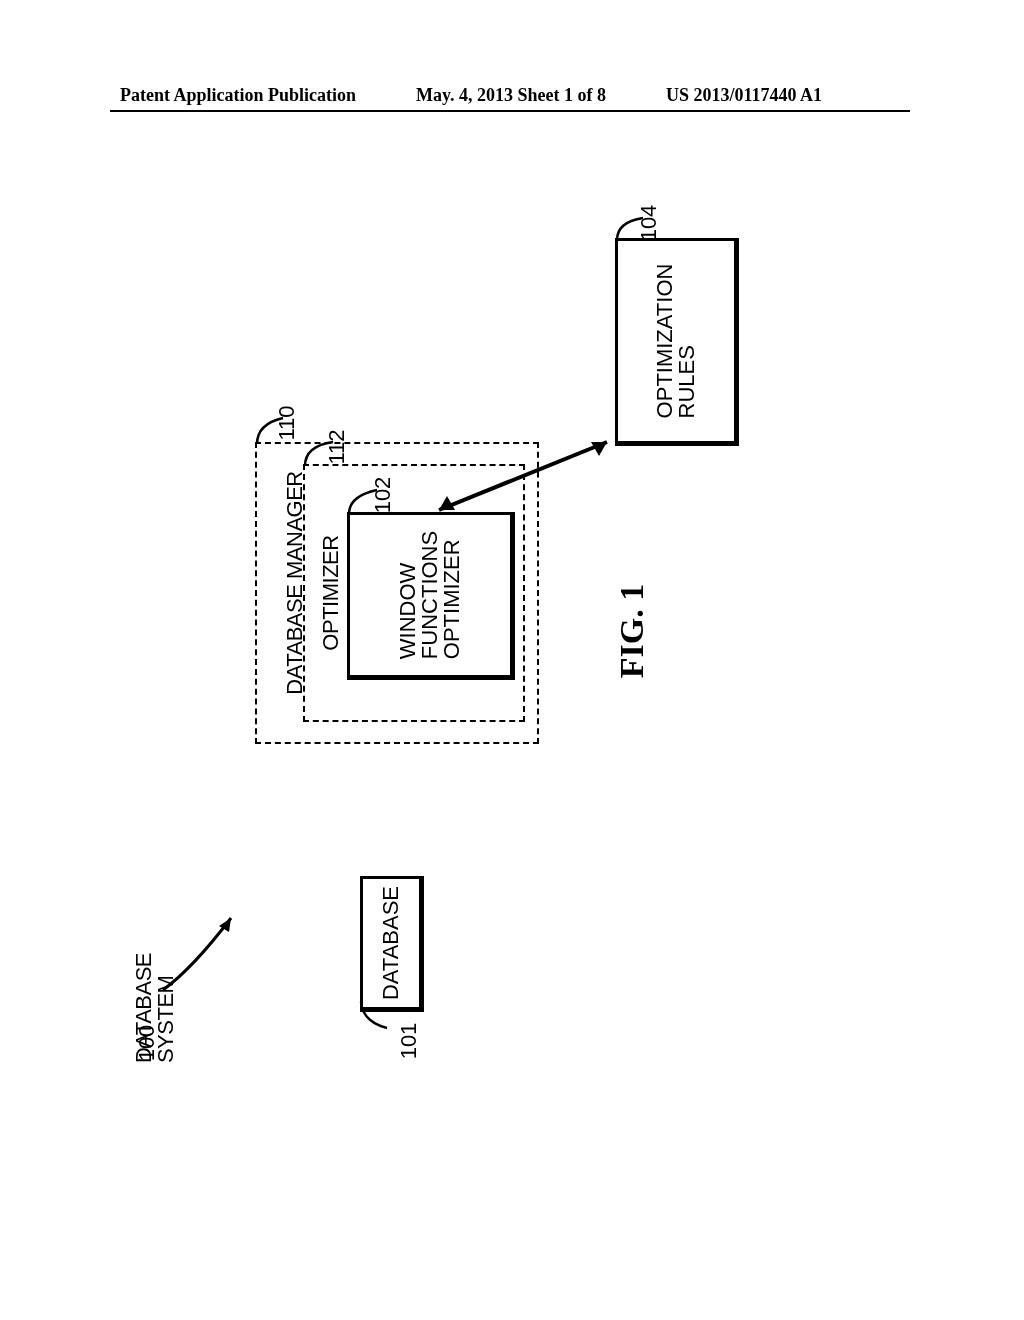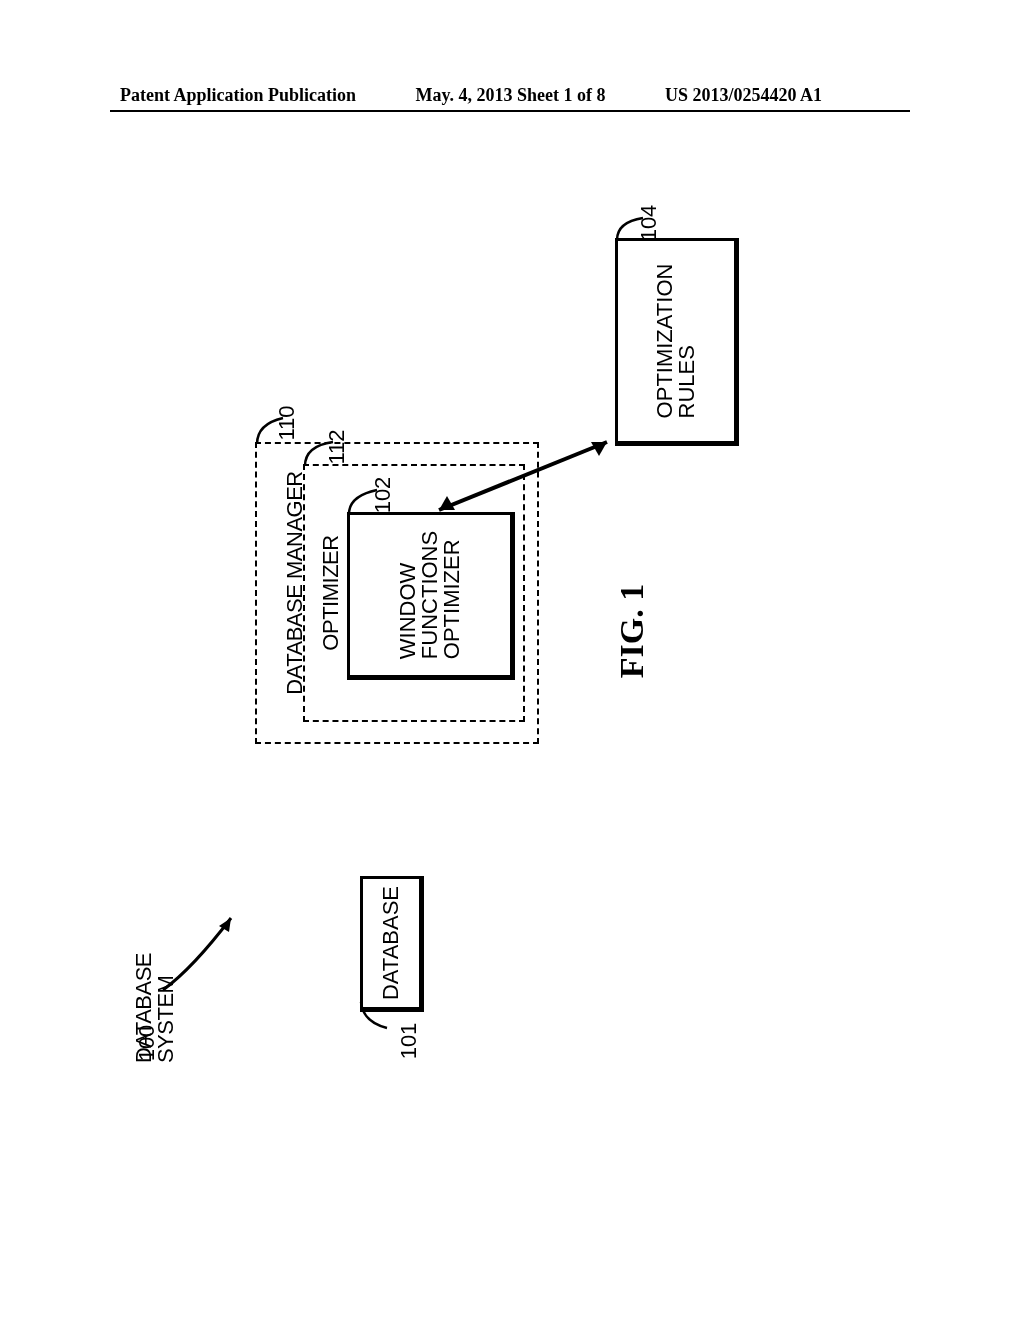--- a/index.html
+++ b/index.html
@@ -74,21 +74,21 @@
     font-family: Arial, Helvetica, sans-serif;
     font-size: 22px;
   }
 </style>
 </head>
 <body>
 
 <div class="header">
   <span>Patent Application Publication</span>
   <span>May. 4, 2013   Sheet 1 of 8</span>
-  <span>US 2013/0254420 A1</span>
+  <span>US 2013/0117440 A1</span>
 </div>
 <div class="header-line"></div>
 
 <div class="diagram">
 
   <div class="label rotated" style="left:-25px; top:766px; text-align:left;">DATABASE<br>SYSTEM</div>
   <div class="ref-num rotated" style="left:4px; top:810px;">100</div>
 
   <svg style="position:absolute; left:28px; top:688px;" width="100" height="90">
     <path d="M 10 82 Q 40 60 78 10" stroke="#000" stroke-width="3" fill="none"></path>

